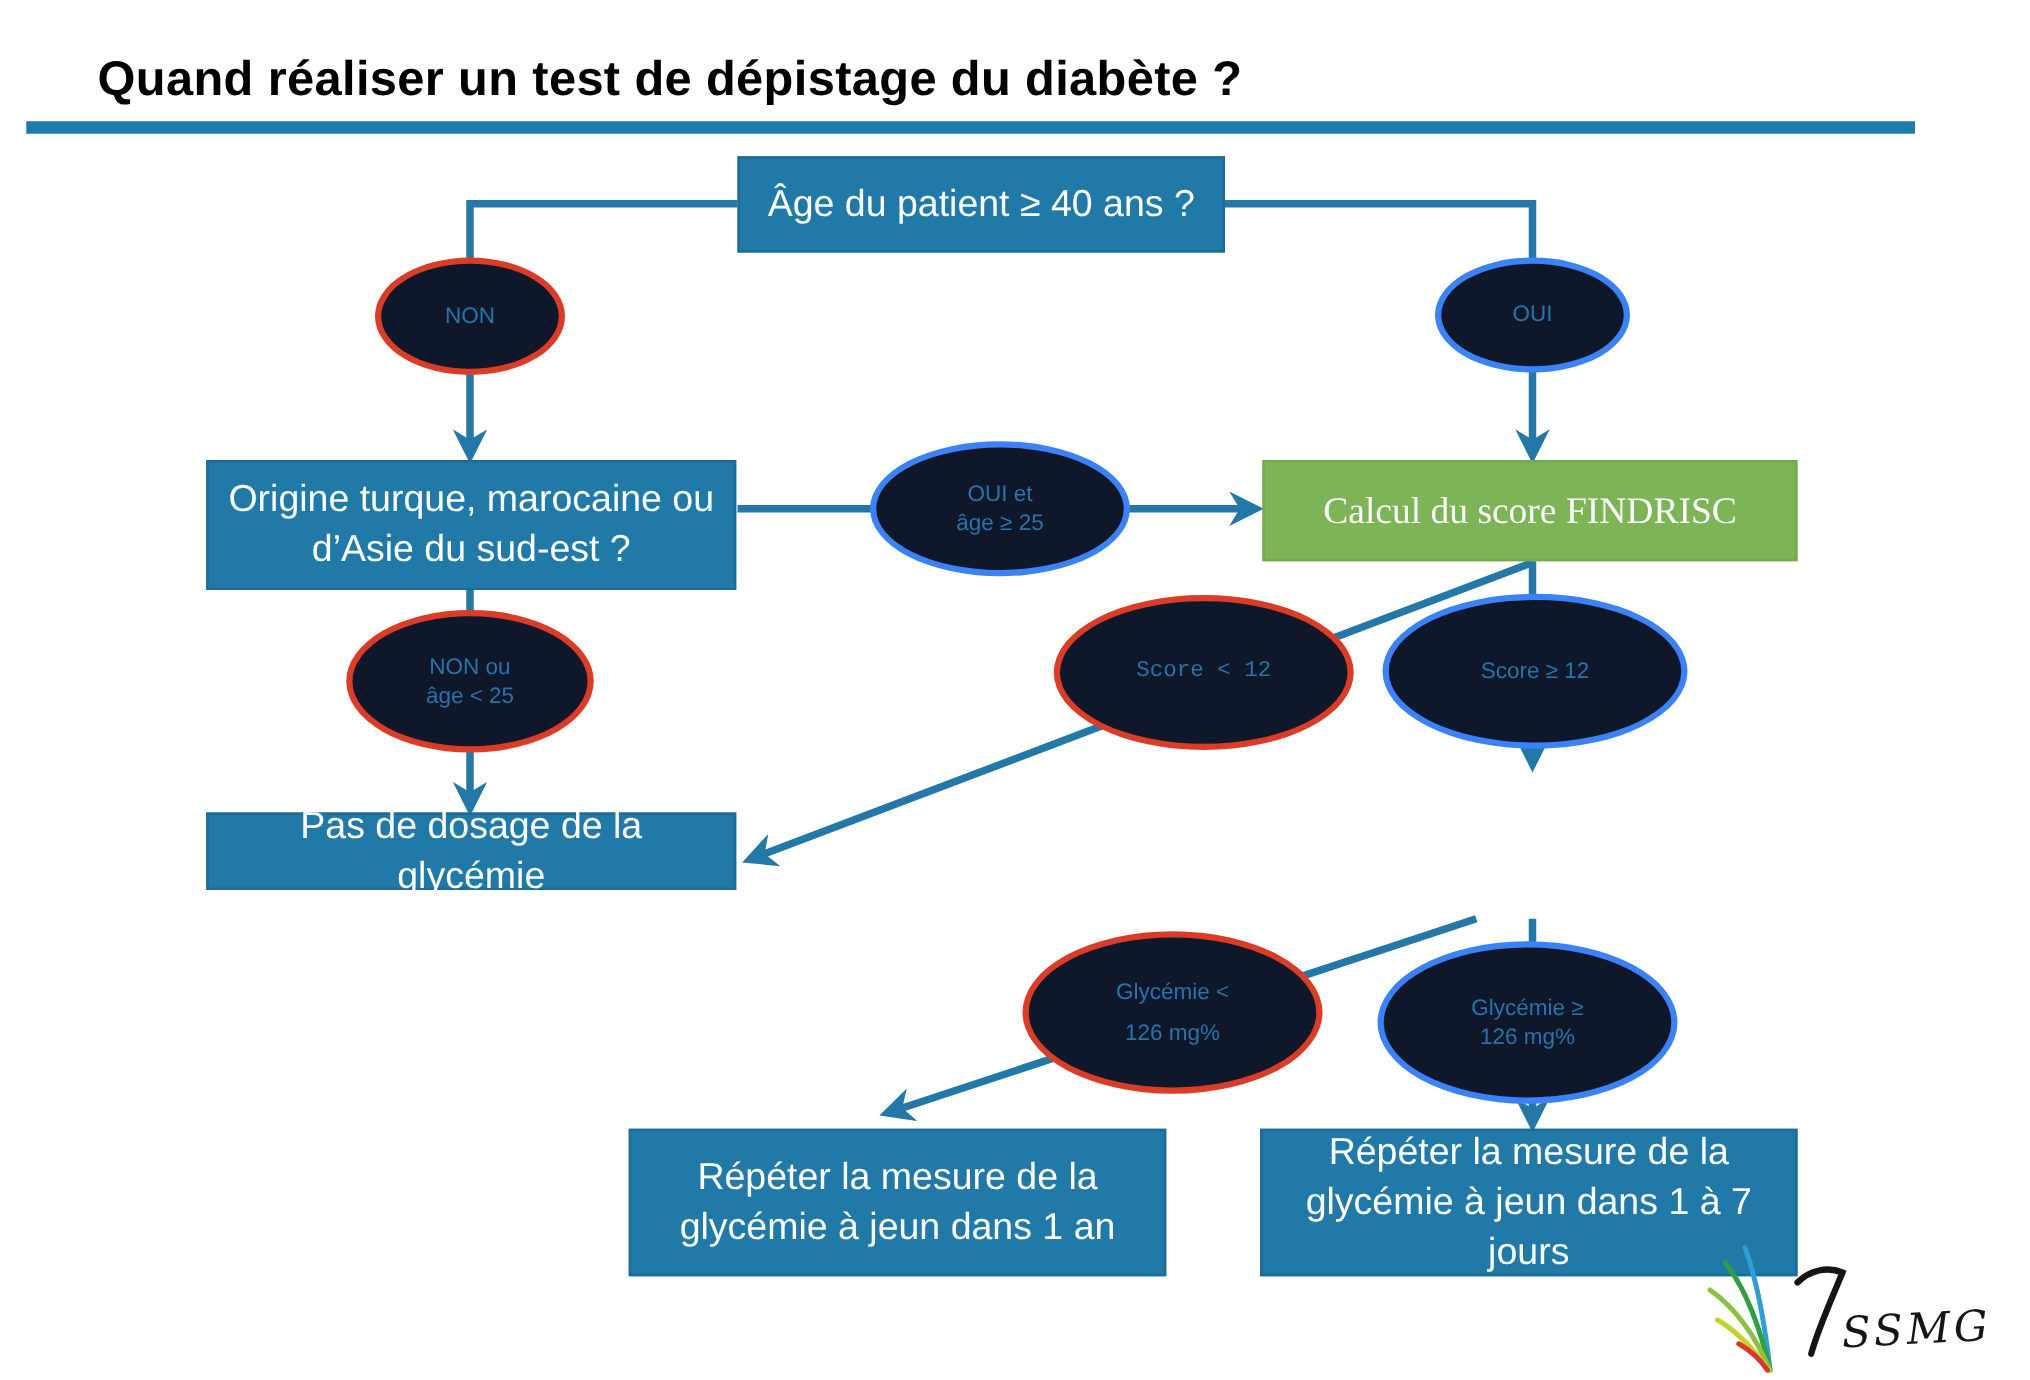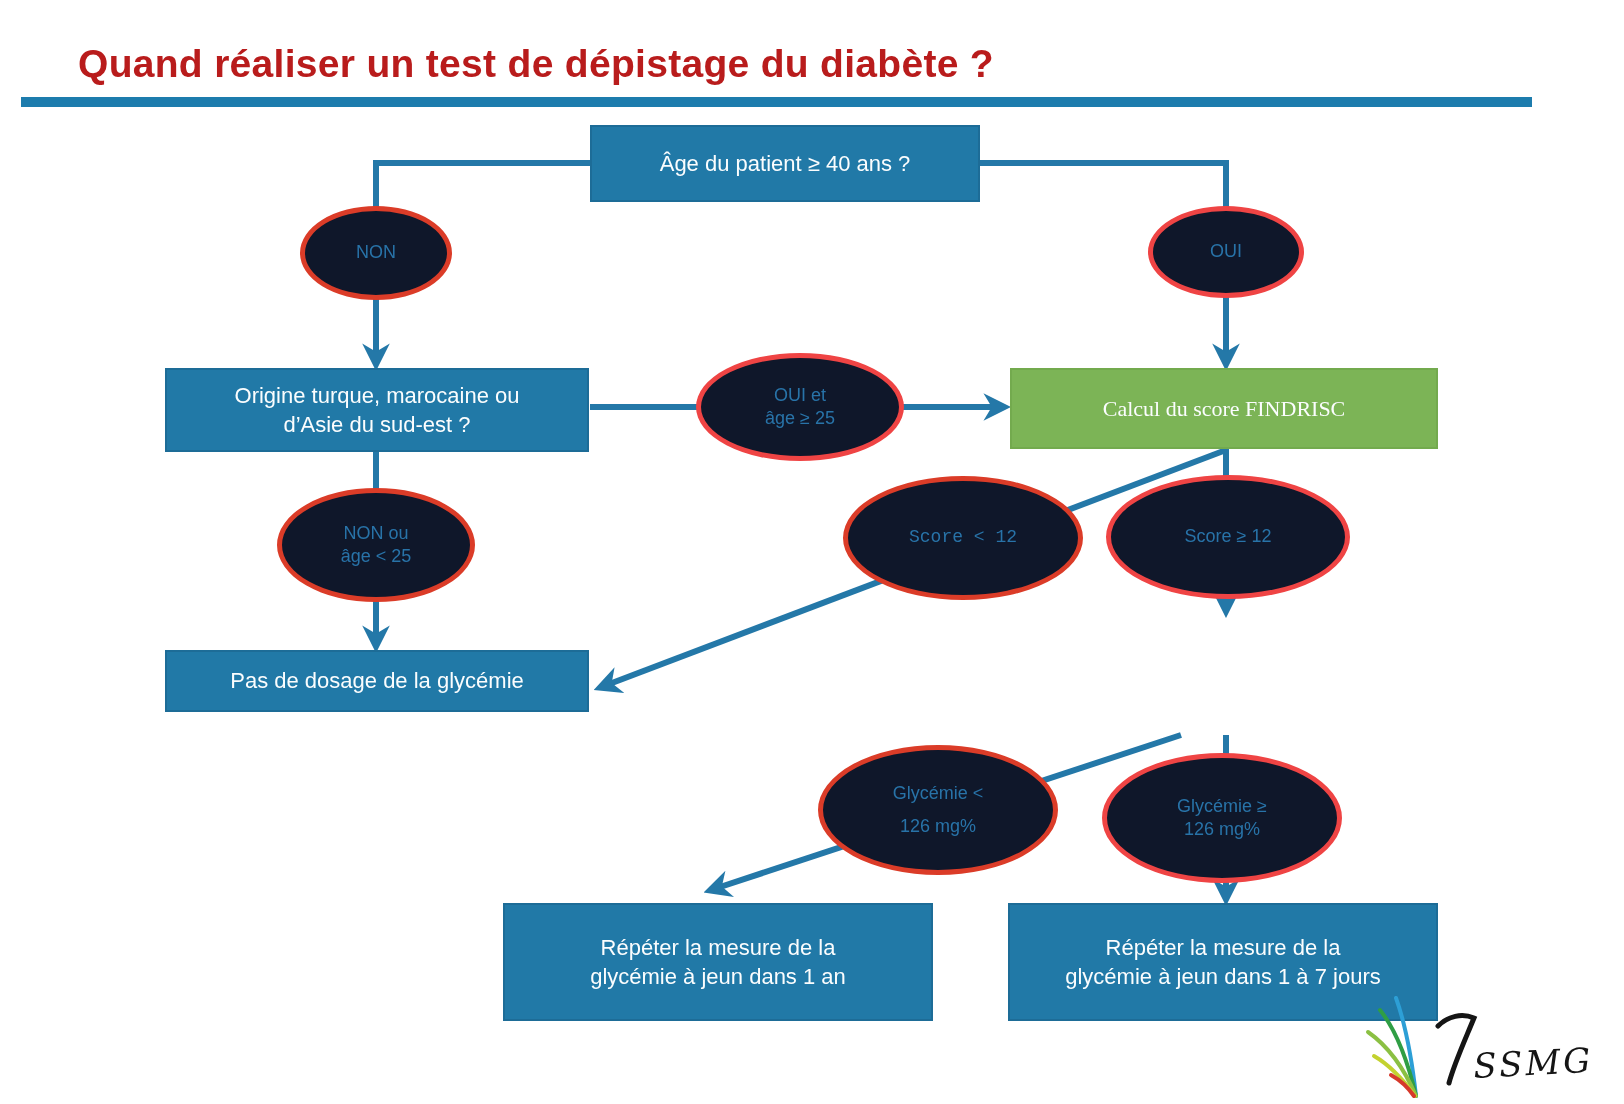--- a/index.html
+++ b/index.html
@@ -4,45 +4,45 @@
 <style>
   * { margin:0; padding:0; box-sizing:border-box; }
   html,body { background:#ffffff; }
   body { font-family:"Liberation Sans", sans-serif; }
   .slide {
     position:relative; width:1624px; height:1104px;
     background:#ffffff; overflow:hidden;
   }
   .title {
     position:absolute; left:78px; top:42px;
-    font-size:39px; font-weight:bold; color:#b91c1c; letter-spacing:0.3px;
+    font-size:39px; font-weight:bold; color:#000000; letter-spacing:0.3px;
     white-space:nowrap;
   }
   .rule {
     position:absolute; left:21px; top:97px; width:1511px; height:10px;
     background:#1d7cad;
   }
   .connectors { position:absolute; left:0; top:0; z-index:1; }
   .box {
     position:absolute; z-index:2;
     background:#2179a7; border:2px solid #1d6c97;
-    color:#fbfdfe; font-size:22px; line-height:1.33;
+    color:#fbfdfe; font-size:30px; line-height:1.33;
     display:flex; flex-direction:column; justify-content:center; align-items:center;
     text-align:center; padding:4px 10px;
   }
   .box.green { background:#7cb456; border-color:#73aa4e;font-family:Liberation Serif, serif; }
   .ellipse {
     position:absolute; z-index:3;
     background:#0f172a; border-radius:50%;
     color:#2873a8; font-size:18px; line-height:1.28;
     display:flex; flex-direction:column; justify-content:center; align-items:center;
     text-align:center;
   }
   .ellipse.red   { border:5px solid #db3c28; }
-  .ellipse.green { border:5px solid #ef4444;justify-content:center; }
+  .ellipse.green { border:5px solid #3b82f6;justify-content:center; }
   .logo { position:absolute; z-index:2; left:1352px; top:990px; }
 </style>
 </head>
 <body>
 
 <div class="slide">
 
   <div class="title">Quand réaliser un test de dépistage du diabète ?</div>
   <div class="rule"></div>
 
@@ -61,21 +61,21 @@
       <polyline points="1226,450 604,686" marker-end="url(#arrow)"></polyline>
       <polyline points="1226,735 1226,895" marker-end="url(#arrow)"></polyline>
       <polyline points="1181,735 714,889" marker-end="url(#arrow)"></polyline>
     </g>
   </svg>
 
   <div class="box" style="left:590px; top:125px; width:390px; height:77px;">
     <div>Âge du patient ≥ 40 ans ?</div>
   </div>
 
-  <div class="box" style="left:165px; top:368px; width:424px; height:84px;">
+  <div class="box" style="left:165px; top:368px; width:424px; height:104px;">
     <div>Origine turque, marocaine ou</div>
     <div>d’Asie du sud-est ?</div>
   </div>
 
   <div class="box green" style="left:1010px; top:368px; width:428px; height:81px;">
     <div>Calcul du score FINDRISC</div>
   </div>
 
   <div class="box" style="left:165px; top:650px; width:424px; height:62px;">
     <div>Pas de dosage de la glycémie</div>

